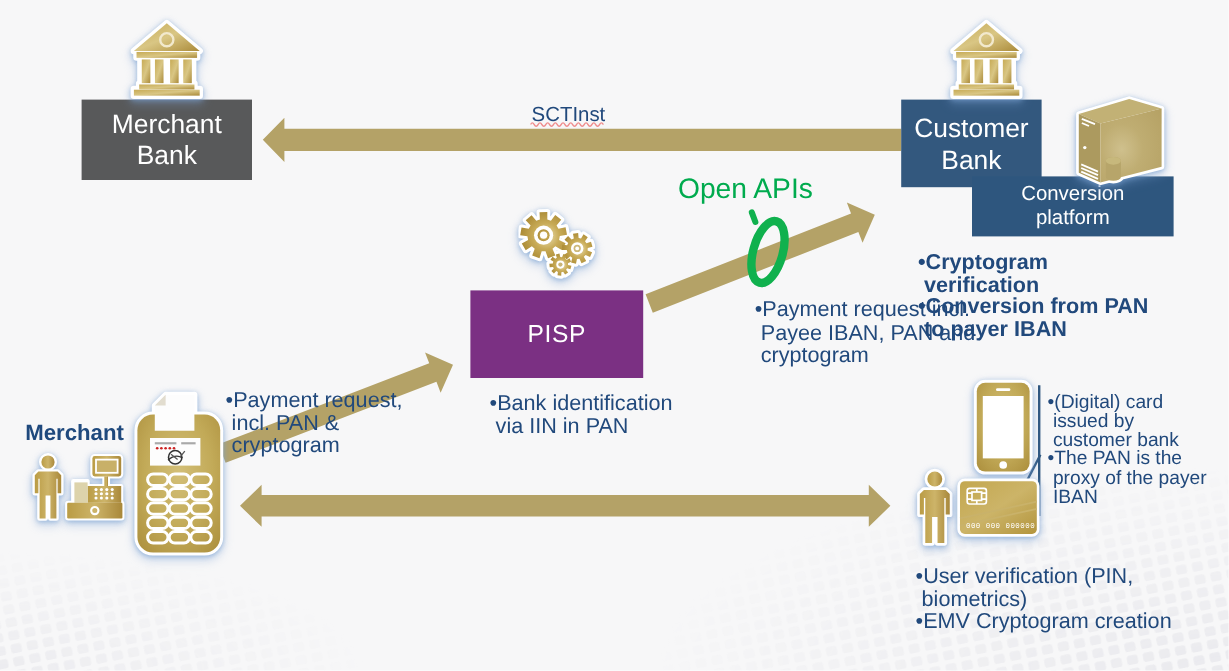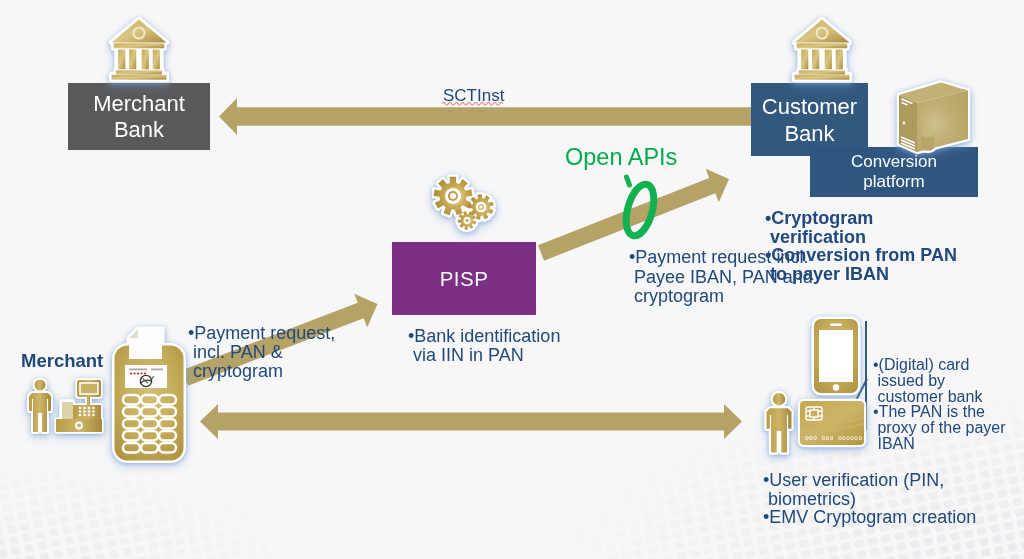--- a/index.html
+++ b/index.html
@@ -75,21 +75,21 @@
  cryptogram</div>
   <div class="txt" style="left:395px;top:327px;margin-left:13px;">•Bank identification
  via IIN in PAN</div>
   <div class="txt" style="left:589px;top:248px;line-height:19.5px;margin-left:40px;">•Payment request incl.
  Payee IBAN, PAN and
  cryptogram</div>
   <div class="txt" style="left:765px;top:209px;line-height:18.5px;font-weight:bold;">•Cryptogram
  verification
 •Conversion from PAN
  to payer IBAN</div>
-  <div class="txt" style="left:873px;top:328px;font-size:16px;line-height:15.8px;margin-top:29px;">•(Digital) card
+  <div class="txt" style="left:873px;top:328px;font-size:16px;line-height:15.8px;">•(Digital) card
  issued by
  customer bank
 •The PAN is the
  proxy of the payer
  IBAN</div>
   <div class="txt" style="left:763px;top:471px;line-height:18.5px;">•User verification (PIN,
  biometrics)
 •EMV Cryptogram creation</div>
 
   <div class="abs" style="left:21px;top:350px;font-size:18.5px;font-weight:bold;color:#1F497D;">Merchant</div>

